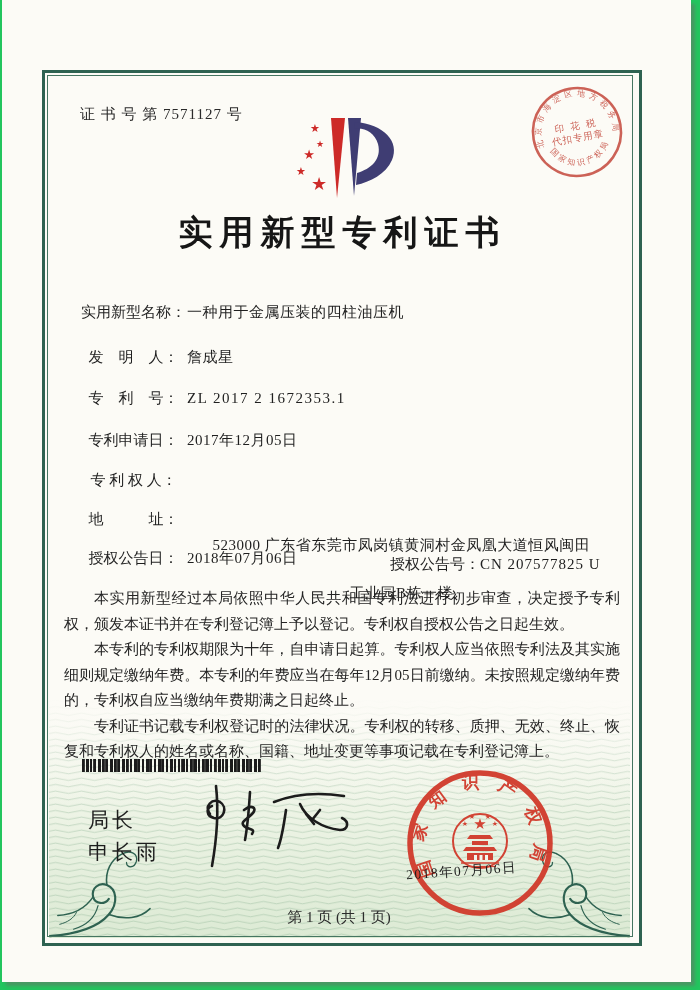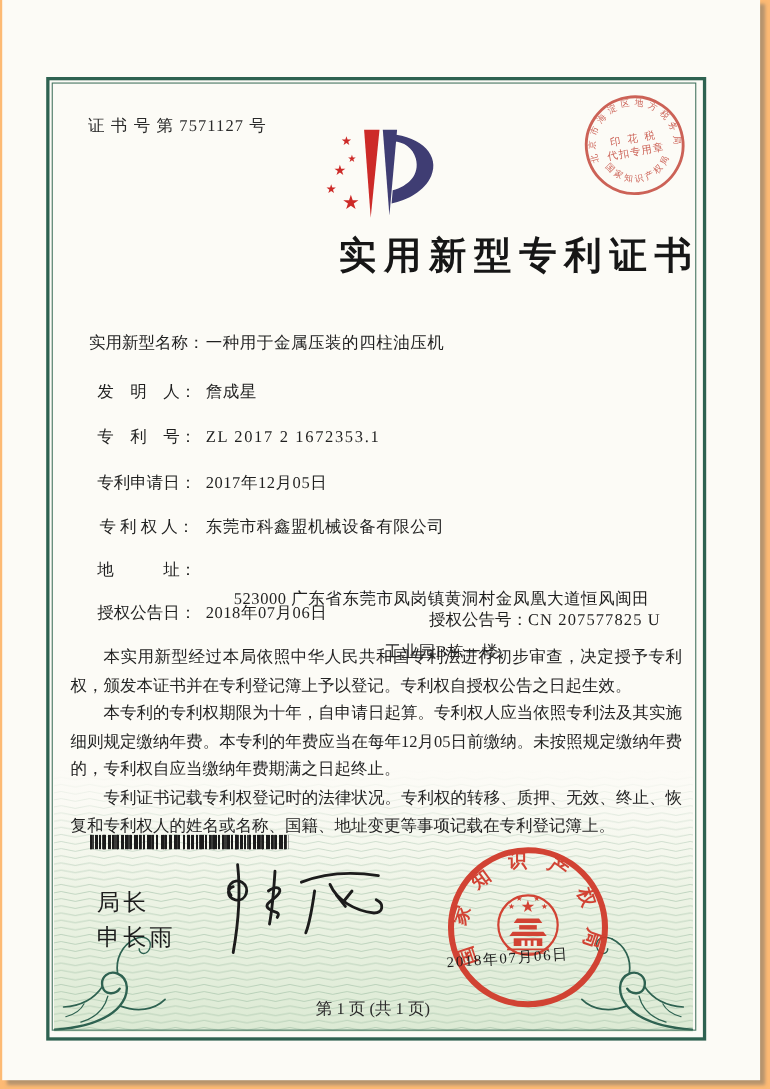--- a/index.html
+++ b/index.html
@@ -1,28 +1,28 @@
 <!DOCTYPE html>
 <html><head>
 <meta charset="utf-8">
 <style>
   html,body{margin:0;padding:0;}
   body{width:700px;height:990px;position:relative;background:#efeeea;
        font-family:"Liberation Serif","DejaVu Serif",serif;}
   .abs{position:absolute;}
-  .stage{position:absolute;left:0;top:0;width:700px;height:990px;background:#fdba74;}
+  .stage{position:absolute;left:0;top:0;width:700px;height:990px;background:#22c55e;}
   .paper{position:absolute;left:2px;top:0;width:689px;height:982px;background:#fcfbf6;
          box-shadow:4px 4px 3px rgba(110,110,104,.5);}
   .frame-outer{position:absolute;left:40px;top:70px;width:594px;height:870px;
                border:3px solid #2e6251;}
   .frame-inner{position:absolute;left:45px;top:75px;width:584px;height:860px;
                border:1px solid #457561;}
   .green-panel{position:absolute;left:47px;top:698px;width:581px;height:240px;overflow:visible;}
   .cert-no{left:78px;top:105px;font-size:15px;color:#2a2a2a;white-space:pre;letter-spacing:1px;}
-  .title{left:40px;top:210px;width:594px;text-align:right;font-size:34px;font-weight:700;
+  .title{left:40px;top:210px;width:594px;text-align:center;font-size:34px;font-weight:700;
          letter-spacing:7px;text-indent:7px;color:#161616;}
   .frow{left:78px;display:flex;font-size:15px;color:#1f1f1f;line-height:21px;white-space:pre;text-align:center;}
   .flabel{display:inline-block;min-width:107px;white-space:pre;}
   .fvalue{white-space:pre;letter-spacing:.5px;}
   .addr-val{line-height:24px;}
   .paras{left:62px;top:586px;width:556px;font-size:15px;line-height:25.5px;color:#242424;
          text-align:justify;}
   .paras p{margin:0;text-indent:2em;}
   .signer{left:86px;font-size:21px;letter-spacing:3px;color:#1d1d1d;
           font-family:"Liberation Sans","DejaVu Sans",sans-serif;}
@@ -137,21 +137,20 @@
   <div class="abs frow" style="top:388px;">
     <span class="flabel">专　利　号：</span>
     <span class="fvalue" style="letter-spacing:1.5px;">ZL 2017 2 1672353.1</span>
   </div>
   <div class="abs frow" style="top:430px;">
     <span class="flabel">专利申请日：</span>
     <span class="fvalue">2017年12月05日</span>
   </div>
   <div class="abs frow" style="top:470px;">
     <span class="flabel">专 利 权 人：</span>
-    <span class="fvalue">东莞市科鑫盟机械设备有限公司</span>
   </div>
   <div class="abs frow" style="top:509px;">
     <span class="flabel">地　　　址：</span>
     <span class="fvalue addr-val">
       <span>523000 广东省东莞市凤岗镇黄洞村金凤凰大道恒风闽田</span><br>
       <span>工业园B栋一楼</span>
     </span>
   </div>
   <div class="abs frow" style="top:548px;">
     <span class="flabel">授权公告日：</span>

